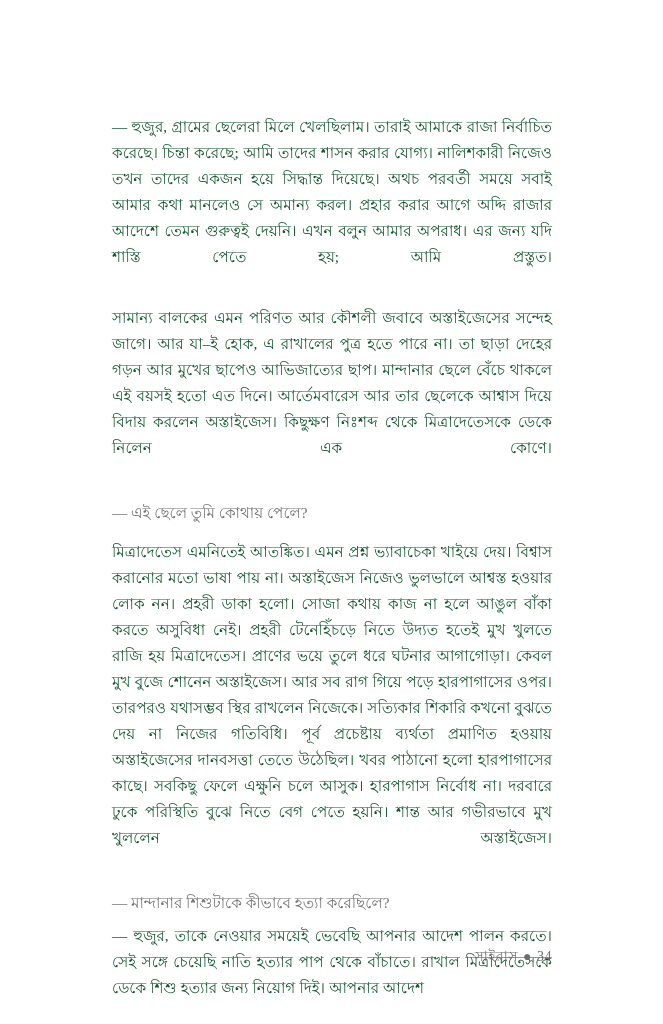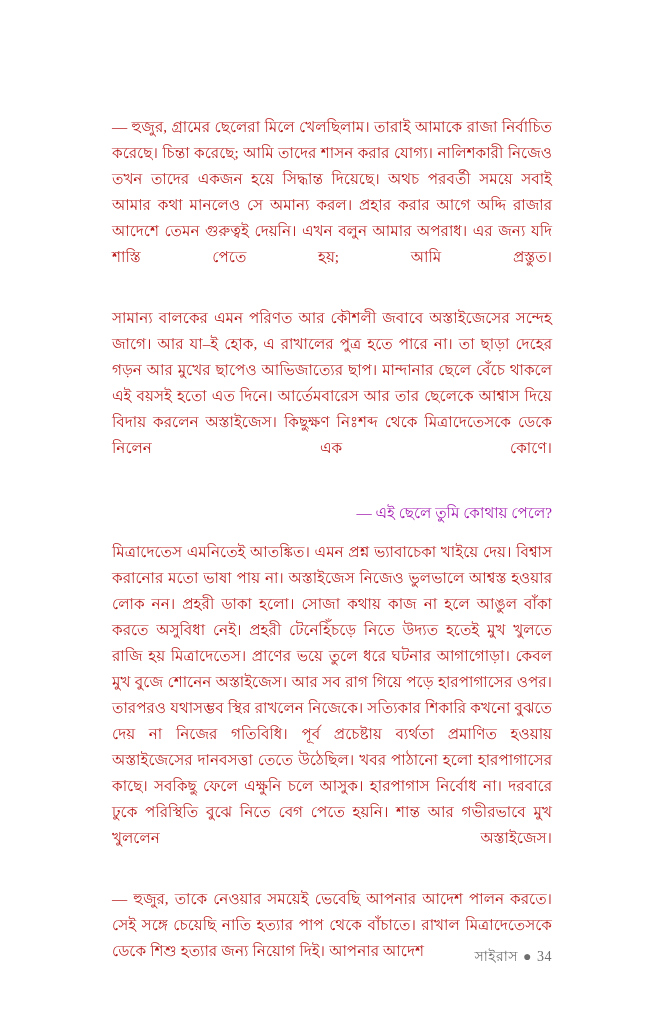--- a/index.html
+++ b/index.html
@@ -24,21 +24,21 @@
     position: absolute;
     left: 112px;
     top: 114px;
     width: 440px;
   }
 
   .para {
     margin: 0 0 9px 0;
     font-size: 15.2px;
     line-height: 26px;
-    color: #b91c1c;
+    color: #14532d;
     text-align: justify;
     text-justify: inter-word;
     word-spacing: 0.02em;
     letter-spacing: 0;
     hyphens: none;
   }
 
   
   .para:after {
     content: "";
@@ -49,22 +49,22 @@
   .para.no-justify {
     text-align: left;
   }
   .para.no-justify:after { display: none; }
 
   
   .dialogue {
     margin: 0 0 7px 0;
     font-size: 15.2px;
     line-height: 26px;
-    color: #a21caf;
-    text-align: right;
+    color: #737373;
+    text-align: left;
     white-space: nowrap;
   }
 
   .gap-before {
     margin-top: 13px;
   }
 
   .footer {
     position: absolute;
     right: 111px;
@@ -92,20 +92,21 @@
 
     <p class="para">— হুজুর, গ্রামের ছেলেরা মিলে খেলছিলাম। তারাই আমাকে রাজা নির্বাচিত করেছে। চিন্তা করেছে; আমি তাদের শাসন করার যোগ্য। নালিশকারী নিজেও তখন তাদের একজন হয়ে সিদ্ধান্ত দিয়েছে। অথচ পরবর্তী সময়ে সবাই আমার কথা মানলেও সে অমান্য করল। প্রহার করার আগে অদ্দি রাজার আদেশে তেমন গুরুত্বই দেয়নি। এখন বলুন আমার অপরাধ। এর জন্য যদি শাস্তি পেতে হয়; আমি প্রস্তুত।</p>
 
     <p class="para">সামান্য বালকের এমন পরিণত আর কৌশলী জবাবে অস্তাইজেসের সন্দেহ জাগে। আর যা–ই হোক, এ রাখালের পুত্র হতে পারে না। তা ছাড়া দেহের গড়ন আর মুখের ছাপেও আভিজাত্যের ছাপ। মান্দানার ছেলে বেঁচে থাকলে এই বয়সই হতো এত দিনে। আর্তেমবারেস আর তার ছেলেকে আশ্বাস দিয়ে বিদায় করলেন অস্তাইজেস। কিছুক্ষণ নিঃশব্দ থেকে মিত্রাদেতেসকে ডেকে নিলেন এক কোণে।</p>
 
     <p class="dialogue gap-before">— এই ছেলে তুমি কোথায় পেলে?</p>
 
 
     <p class="para gap-before">মিত্রাদেতেস এমনিতেই আতঙ্কিত। এমন প্রশ্ন ভ্যাবাচেকা খাইয়ে দেয়। বিশ্বাস করানোর মতো ভাষা পায় না। অস্তাইজেস নিজেও ভুলভালে আশ্বস্ত হওয়ার লোক নন। প্রহরী ডাকা হলো। সোজা কথায় কাজ না হলে আঙুল বাঁকা করতে অসুবিধা নেই। প্রহরী টেনেহিঁচড়ে নিতে উদ্যত হতেই মুখ খুলতে রাজি হয় মিত্রাদেতেস। প্রাণের ভয়ে তুলে ধরে ঘটনার আগাগোড়া। কেবল মুখ বুজে শোনেন অস্তাইজেস। আর সব রাগ গিয়ে পড়ে হারপাগাসের ওপর। তারপরও যথাসম্ভব স্থির রাখলেন নিজেকে। সত্যিকার শিকারি কখনো বুঝতে দেয় না নিজের গতিবিধি। পূর্ব প্রচেষ্টায় ব্যর্থতা প্রমাণিত হওয়ায় অস্তাইজেসের দানবসত্তা তেতে উঠেছিল। খবর পাঠানো হলো হারপাগাসের কাছে। সবকিছু ফেলে এক্ষুনি চলে আসুক। হারপাগাস নির্বোধ না। দরবারে ঢুকে পরিস্থিতি বুঝে নিতে বেগ পেতে হয়নি। শান্ত আর গভীরভাবে মুখ খুললেন অস্তাইজেস।</p>
 
+    <p class="dialogue gap-before">— মান্দানার শিশুটাকে কীভাবে হত্যা করেছিলে?</p>
 
     <p class="para no-justify" style="text-align: justify;">— হুজুর, তাকে নেওয়ার সময়েই ভেবেছি আপনার আদেশ পালন করতে। সেই সঙ্গে চেয়েছি নাতি হত্যার পাপ থেকে বাঁচাতে। রাখাল মিত্রাদেতেসকে ডেকে শিশু হত্যার জন্য নিয়োগ দিই। আপনার আদেশ</p>
 
   </div>
 
   <div class="footer">
     <span>সাইরাস</span><span class="dot">●</span><span>34</span>
   </div>
 
 </div>

